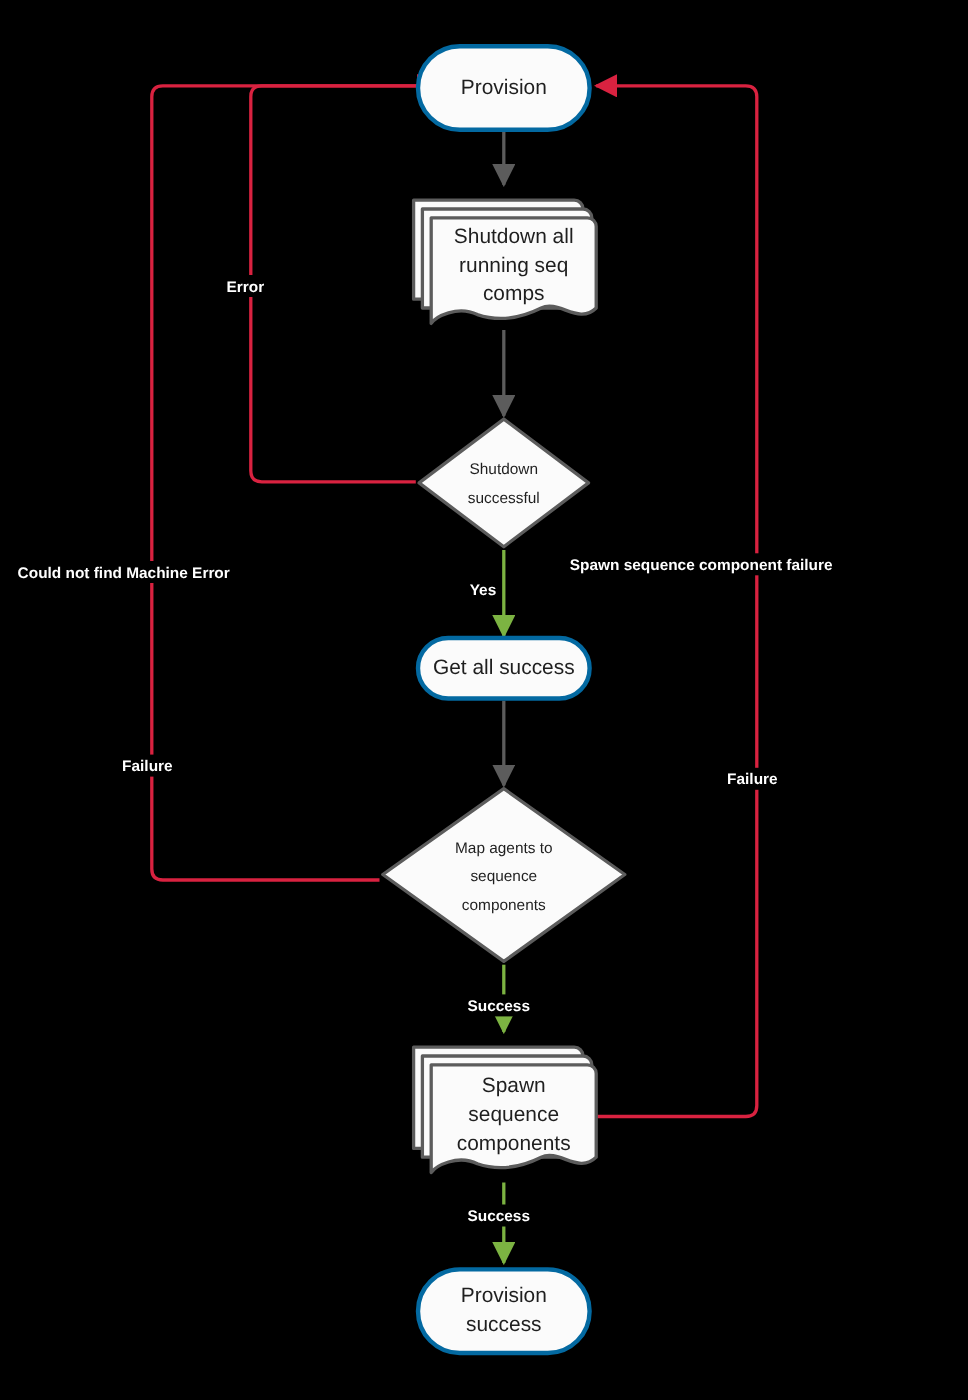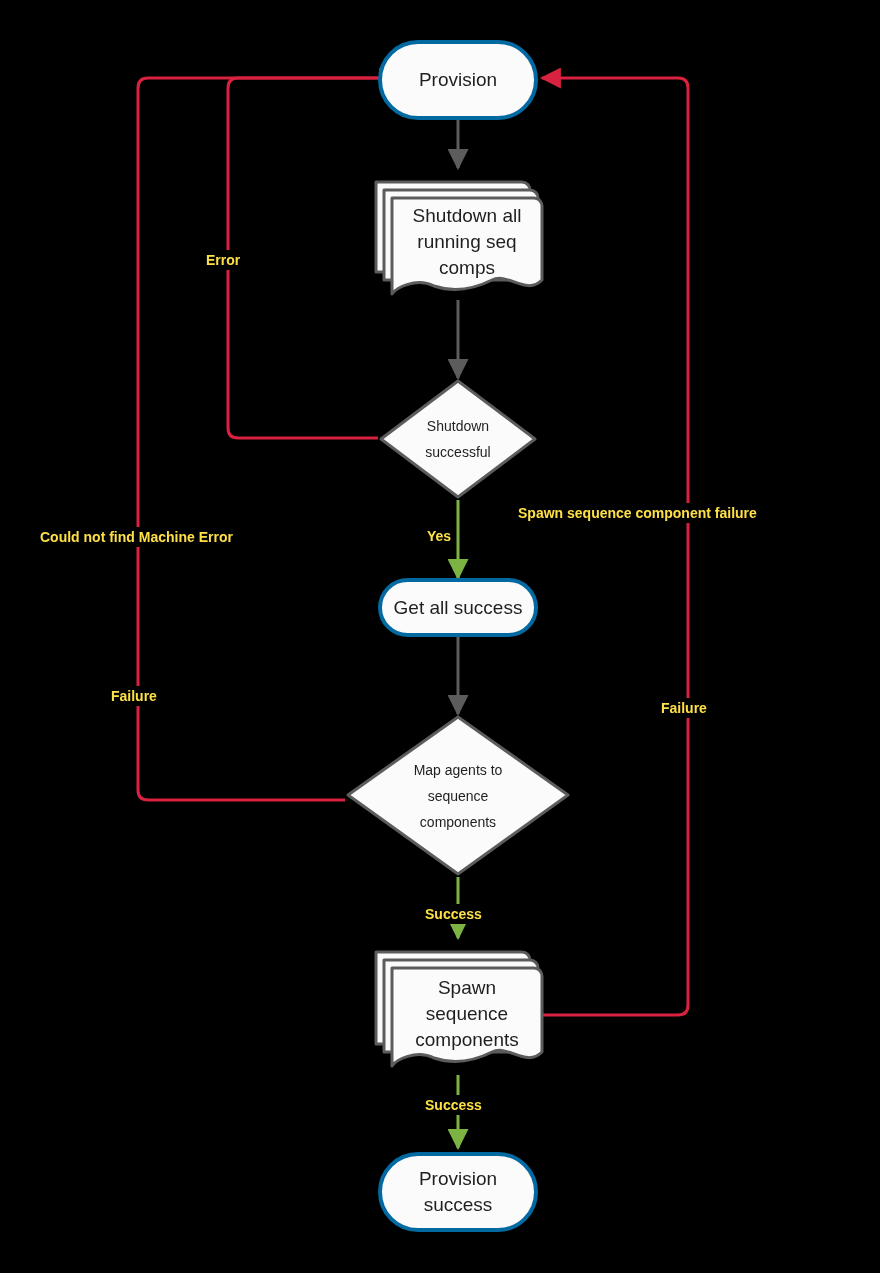--- a/index.html
+++ b/index.html
@@ -80,21 +80,21 @@
     font-size: 19px;
     line-height: 26px;
     white-space: pre-line;
     pointer-events: none;
     padding-bottom: 14px;
     box-sizing: border-box;
   }
   
   .edge-label {
     position: absolute;
-    color: #fde047;
+    color: #ffffff;
     font-size: 14px;
     font-weight: bold;
     white-space: nowrap;
     background: #000000;
     padding: 1px 4px;
     line-height: 18px;
   }
 </style>
 </head>
 <body>
@@ -182,21 +182,21 @@
 components</div>
   </div>
 
   <div class="node stadium" style="left:378px; top:1152px; width:160px; height:80px;">
     <span>Provision
 success</span>
   </div>
 
   <div class="edge-label" style="left:202px; top:250px;">Error</div>
 
-  <div class="edge-label" style="left:12px; top:527px;margin-left:24px;">Could not find Machine Error</div>
+  <div class="edge-label" style="left:12px; top:510px;">Could not find Machine Error</div>
 
   <div class="edge-label" style="left:514px; top:503px;text-align:center;">Spawn sequence component failure</div>
 
   <div class="edge-label" style="left:107px; top:686px;">Failure</div>
 
   <div class="edge-label" style="left:657px; top:698px;">Failure</div>
 
   <div class="edge-label" style="left:423px; top:526px;">Yes</div>
 
   <div class="edge-label" style="left:421px; top:904px;">Success</div>

